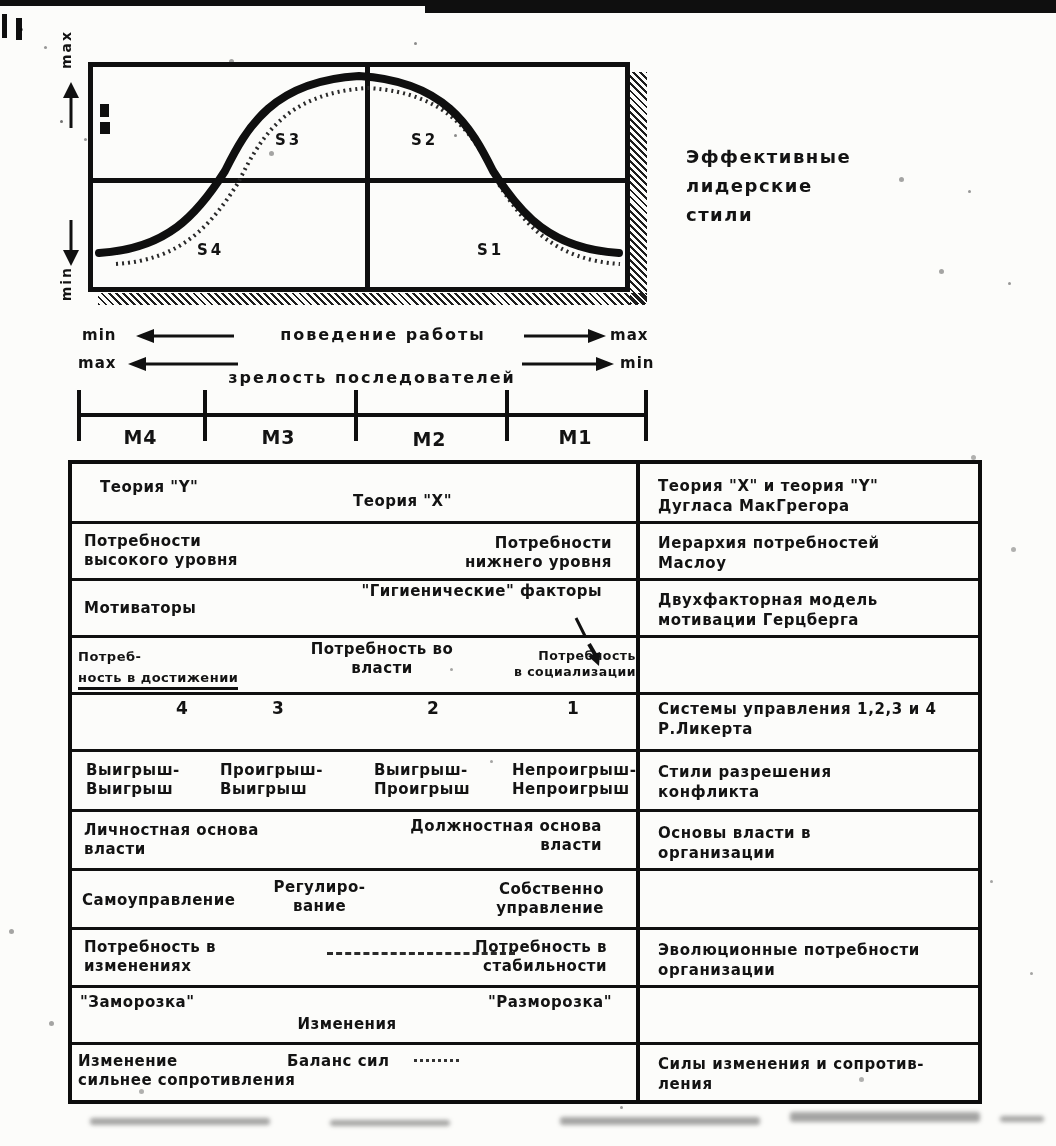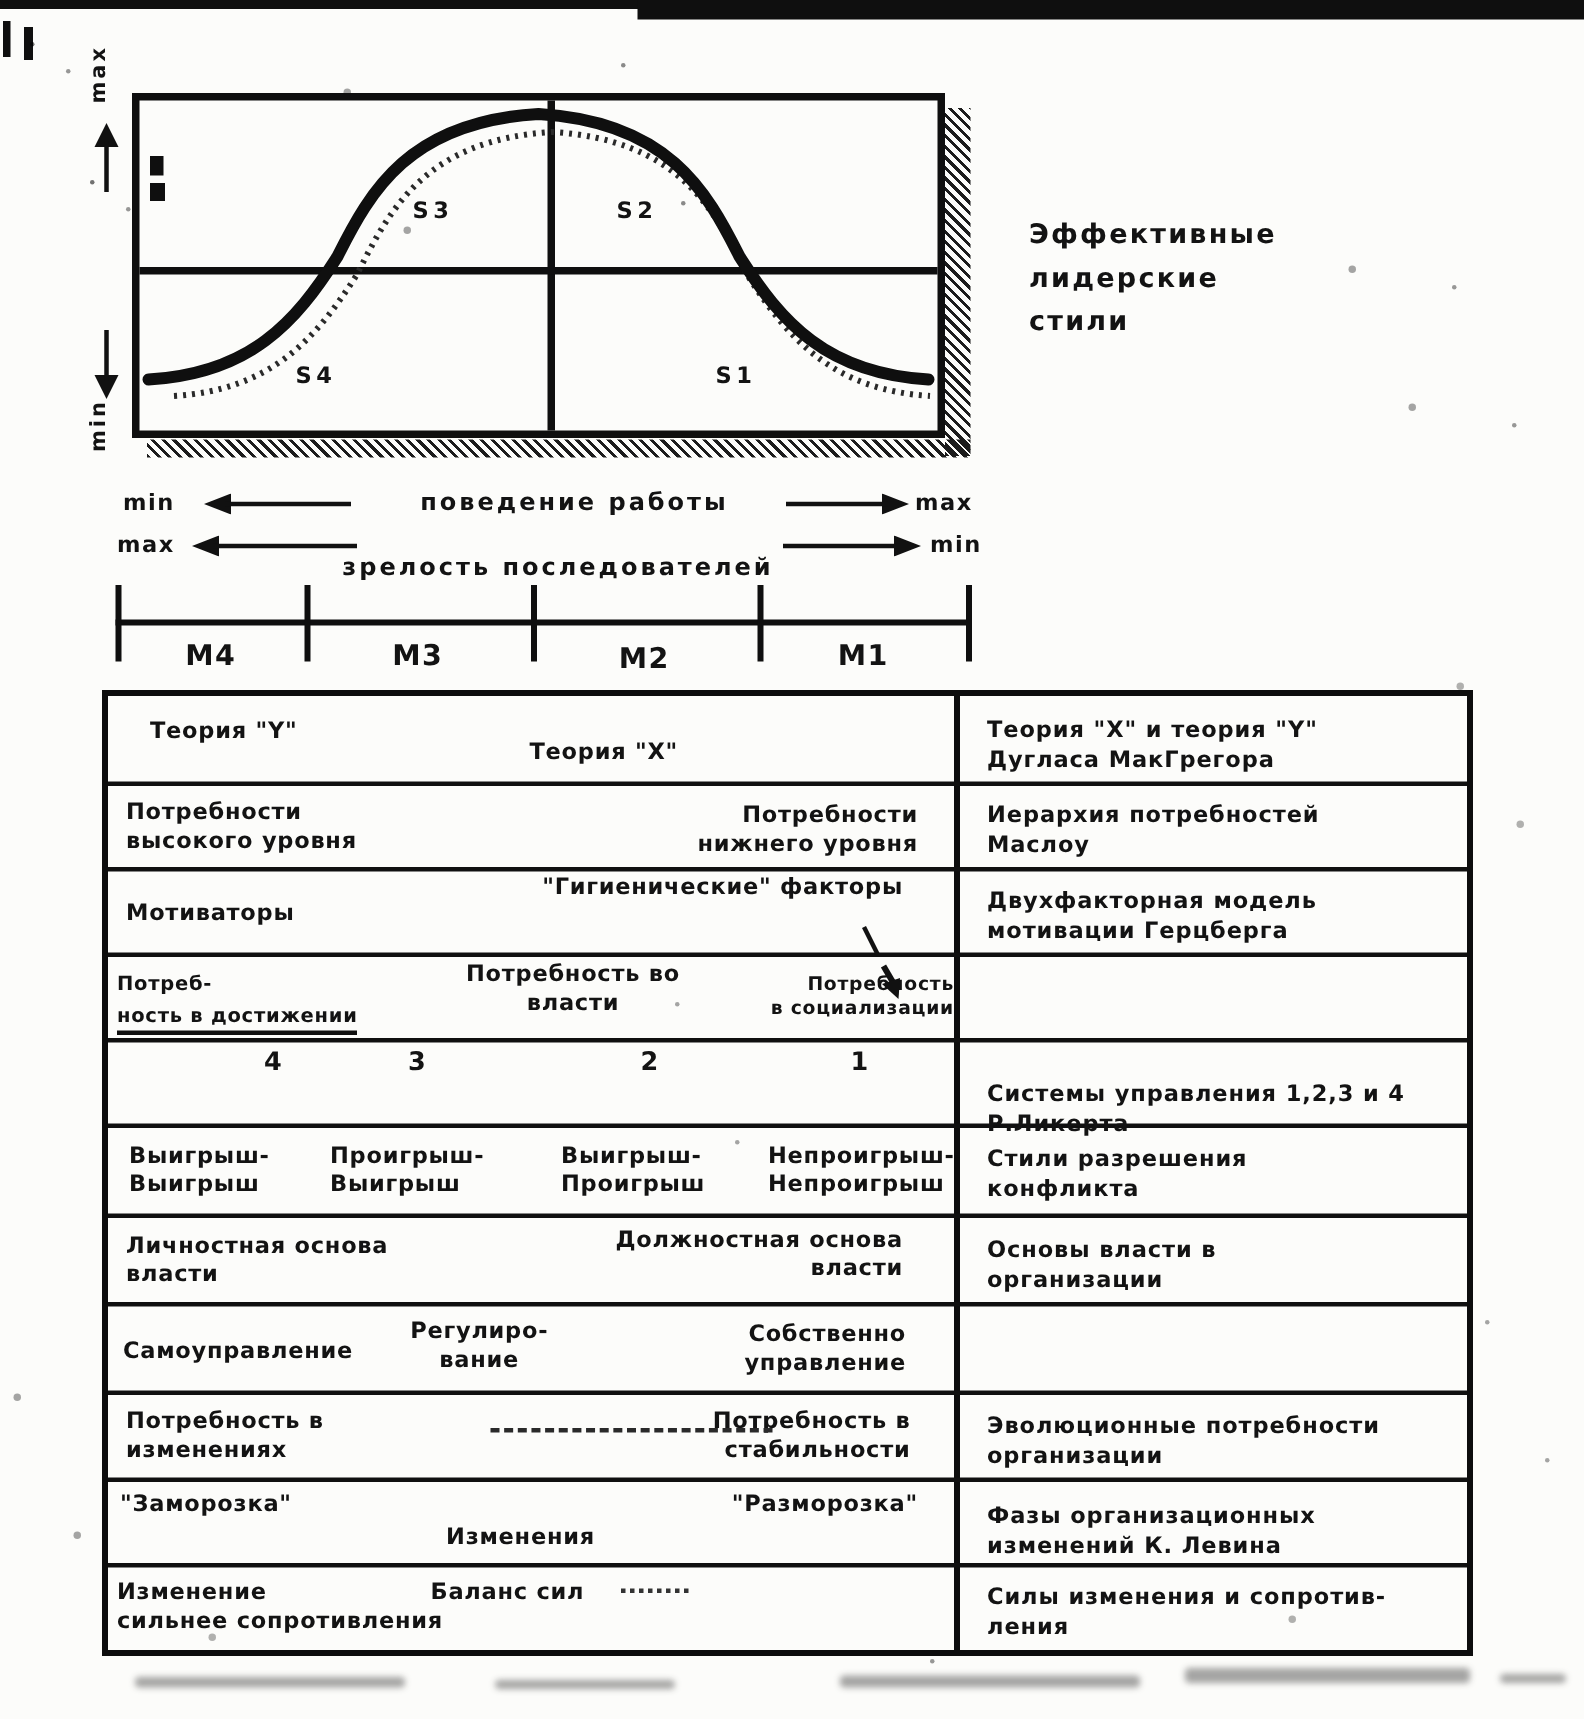--- a/index.html
+++ b/index.html
@@ -165,21 +165,21 @@
 власти</div>
       <div class="cell tiny ta-r" style="left:428px;top:10px;width:136px;">Потребность
 в социализации</div>
     </div>
 
     <div class="row" style="top:231px;height:57px;">
       <div class="cell num" style="left:104px;top:4px;">4</div>
       <div class="cell num" style="left:200px;top:4px;">3</div>
       <div class="cell num" style="left:355px;top:4px;">2</div>
       <div class="cell num" style="left:495px;top:4px;">1</div>
-      <div class="rcell" style="top:24px;">Системы управления 1,2,3 и 4
+      <div class="rcell" style="top:4px;">Системы управления 1,2,3 и 4
 Р.Ликерта</div>
     </div>
 
     <div class="row" style="top:288px;height:60px;">
       <div class="cell" style="left:14px;top:9px;">Выигрыш-
 Выигрыш</div>
       <div class="cell" style="left:148px;top:9px;">Проигрыш-
 Выигрыш</div>
       <div class="cell" style="left:302px;top:9px;">Выигрыш-
 Проигрыш</div>
@@ -213,22 +213,20 @@
 стабильности</div>
       <div class="dashline" style="left:255px;top:22px;width:188px;"></div>
       <div class="rcell" style="top:10px;">Эволюционные потребности
 организации</div>
     </div>
 
     <div class="row" style="top:524px;height:57px;">
       <div class="cell" style="left:8px;top:5px;">"Заморозка"</div>
       <div class="cell ta-c" style="left:215px;top:27px;width:120px;">Изменения</div>
       <div class="cell ta-r" style="left:360px;top:5px;width:180px;">"Разморозка"</div>
-      <div class="rcell" style="top:12px;">Фазы организационных
-изменений К. Левина</div>
     </div>
 
     <div class="row last" style="top:581px;height:55px;">
       <div class="cell" style="left:6px;top:7px;">Изменение
 сильнее сопротивления</div>
       <div class="cell" style="left:215px;top:7px;">Баланс сил</div>
       <div class="dotline" style="left:342px;top:14px;width:45px;"></div>
       <div class="rcell" style="top:9px;">Силы изменения и сопротив-
 ления</div>
     </div>

